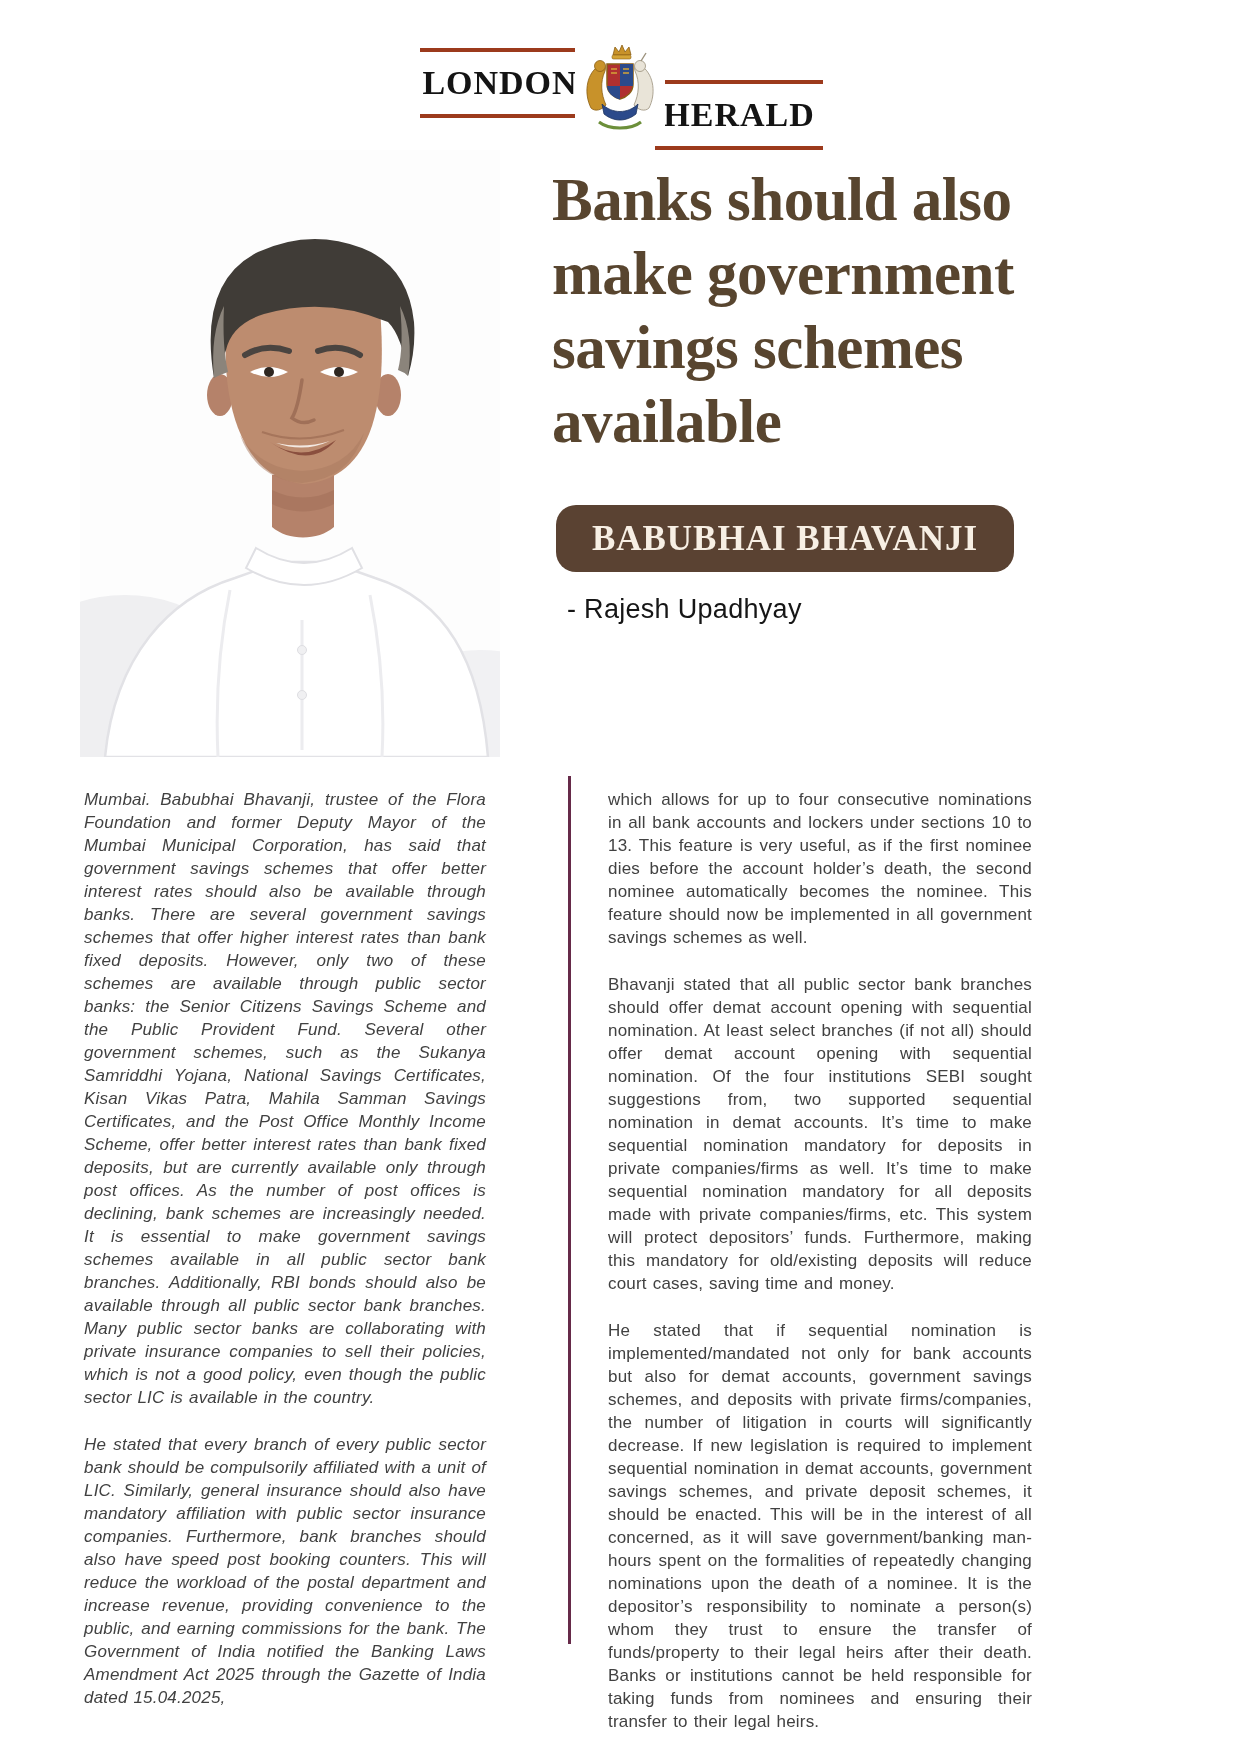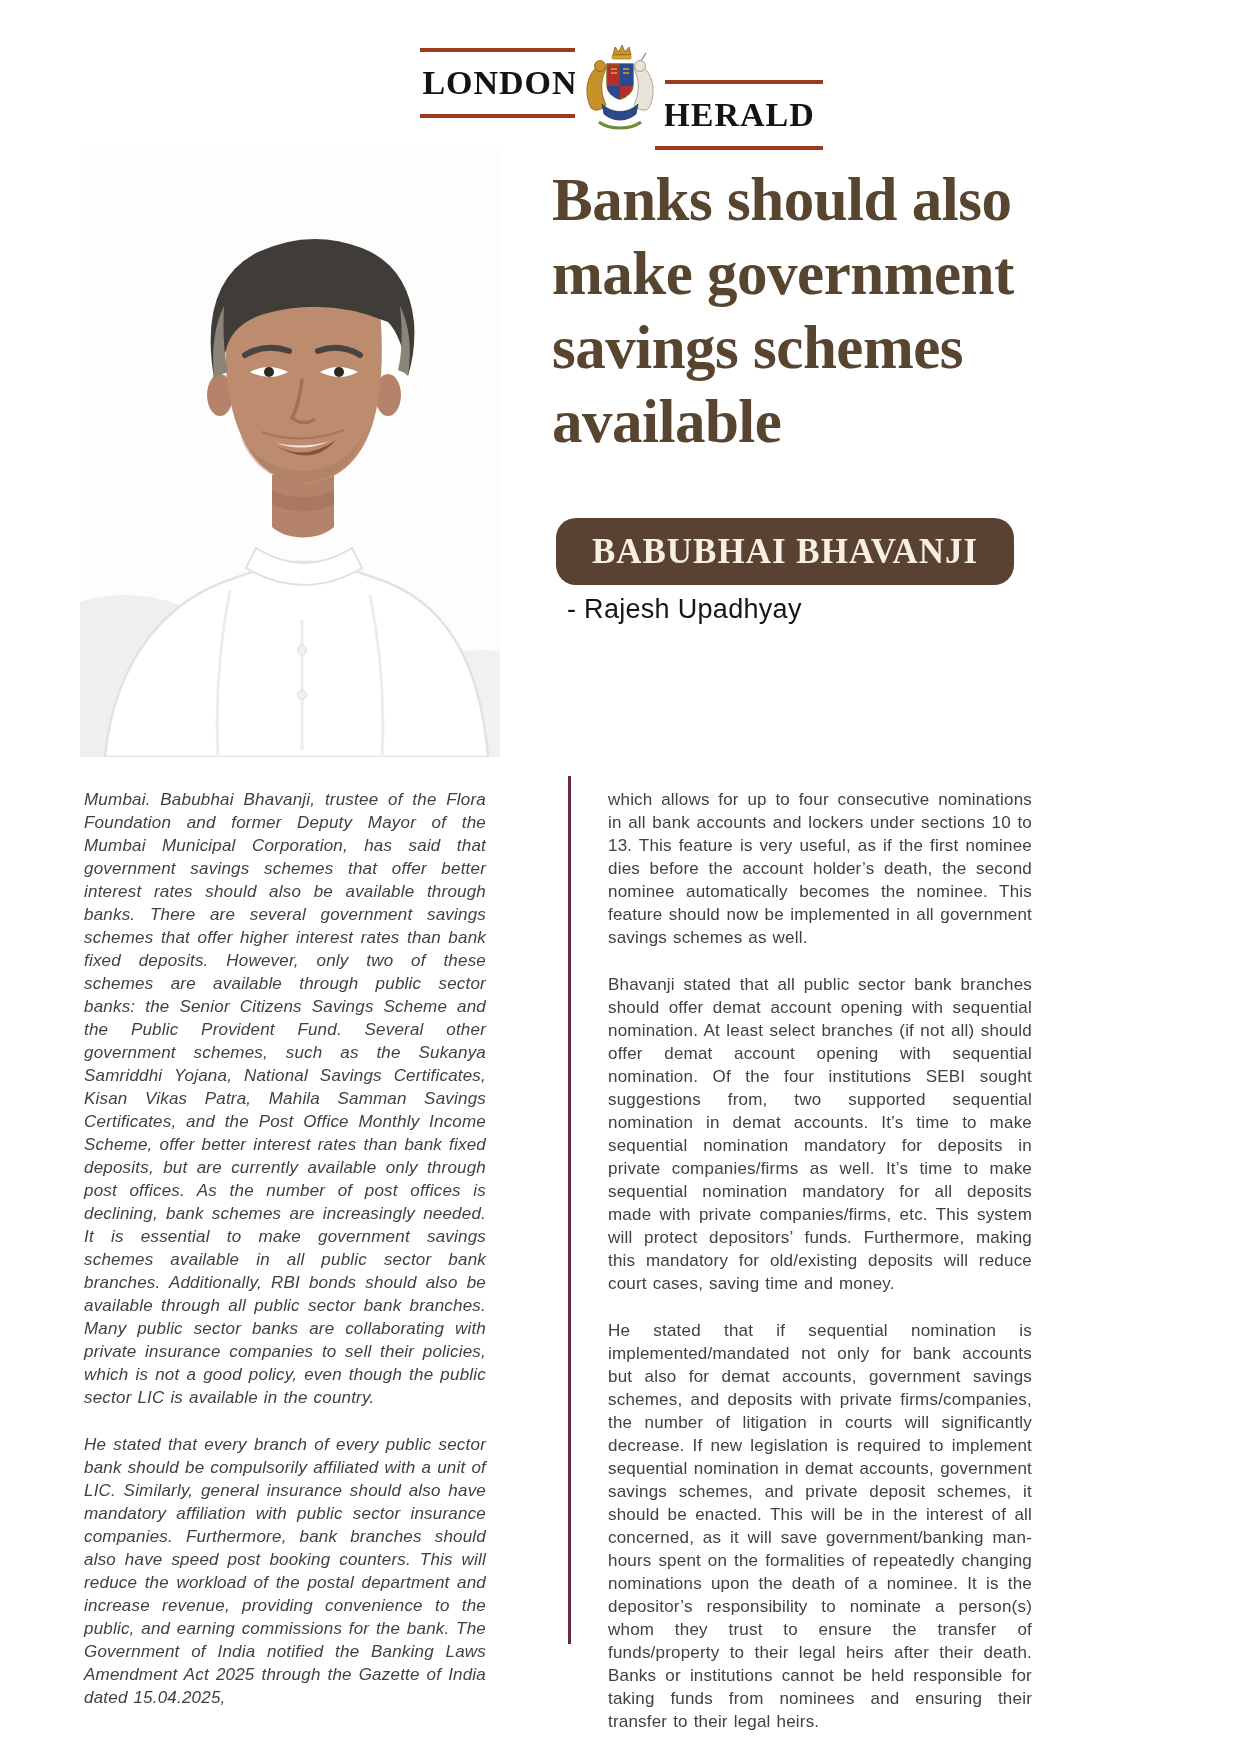--- a/index.html
+++ b/index.html
@@ -23,21 +23,21 @@
   .crest{position:absolute;left:575px;top:42px;width:90px;height:98px;z-index:3;}
   
   .photo{position:absolute;left:80px;top:150px;width:420px;height:607px;}
   
   .headline{
     position:absolute;left:552px;top:163px;width:560px;
     font-family:"Liberation Serif", serif;font-weight:700;
     font-size:61px;line-height:74px;color:#58452f;letter-spacing:-0.5px;
   }
   .badge{
-    position:absolute;left:556px;top:518px;width:458px;height:67px;
+    position:absolute;left:556px;top:505px;width:458px;height:67px;
     background:#5a4232;border-radius:20px;
     display:flex;align-items:center;justify-content:center;
     font-family:"Liberation Serif", serif;font-weight:700;
     font-size:35px;letter-spacing:1px;color:#f7efe4;
   }
   .byline{
     position:absolute;left:567px;top:594px;
     font-size:27px;color:#161616;letter-spacing:0.3px;text-align:right;
   }
   

